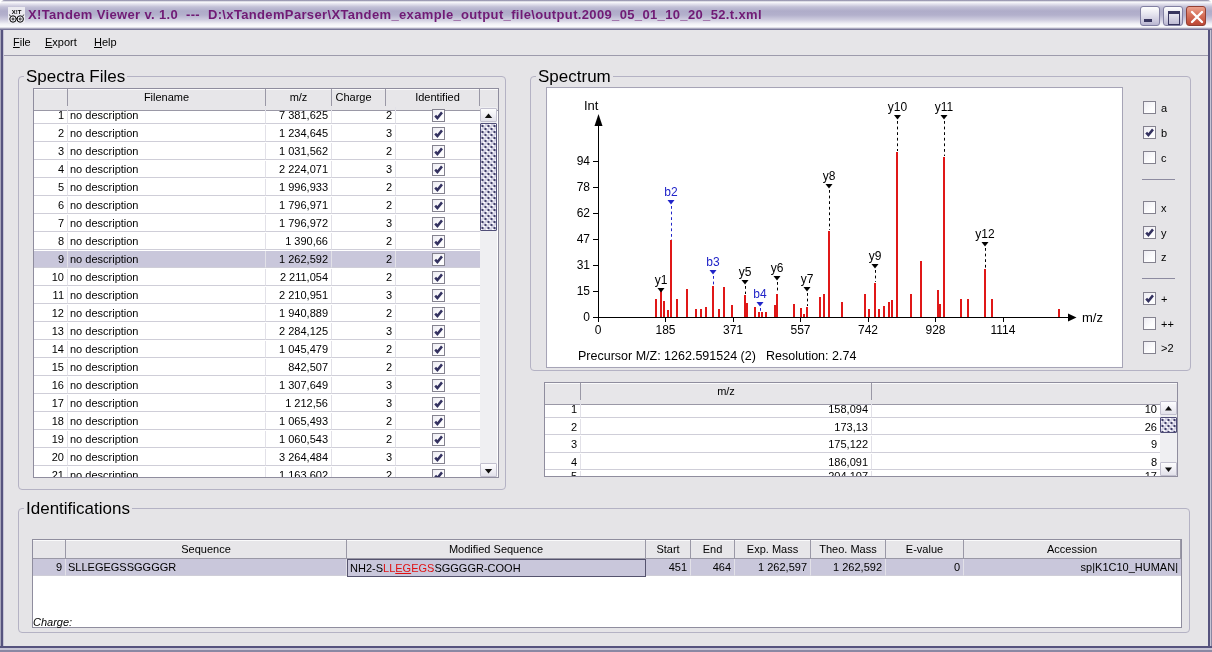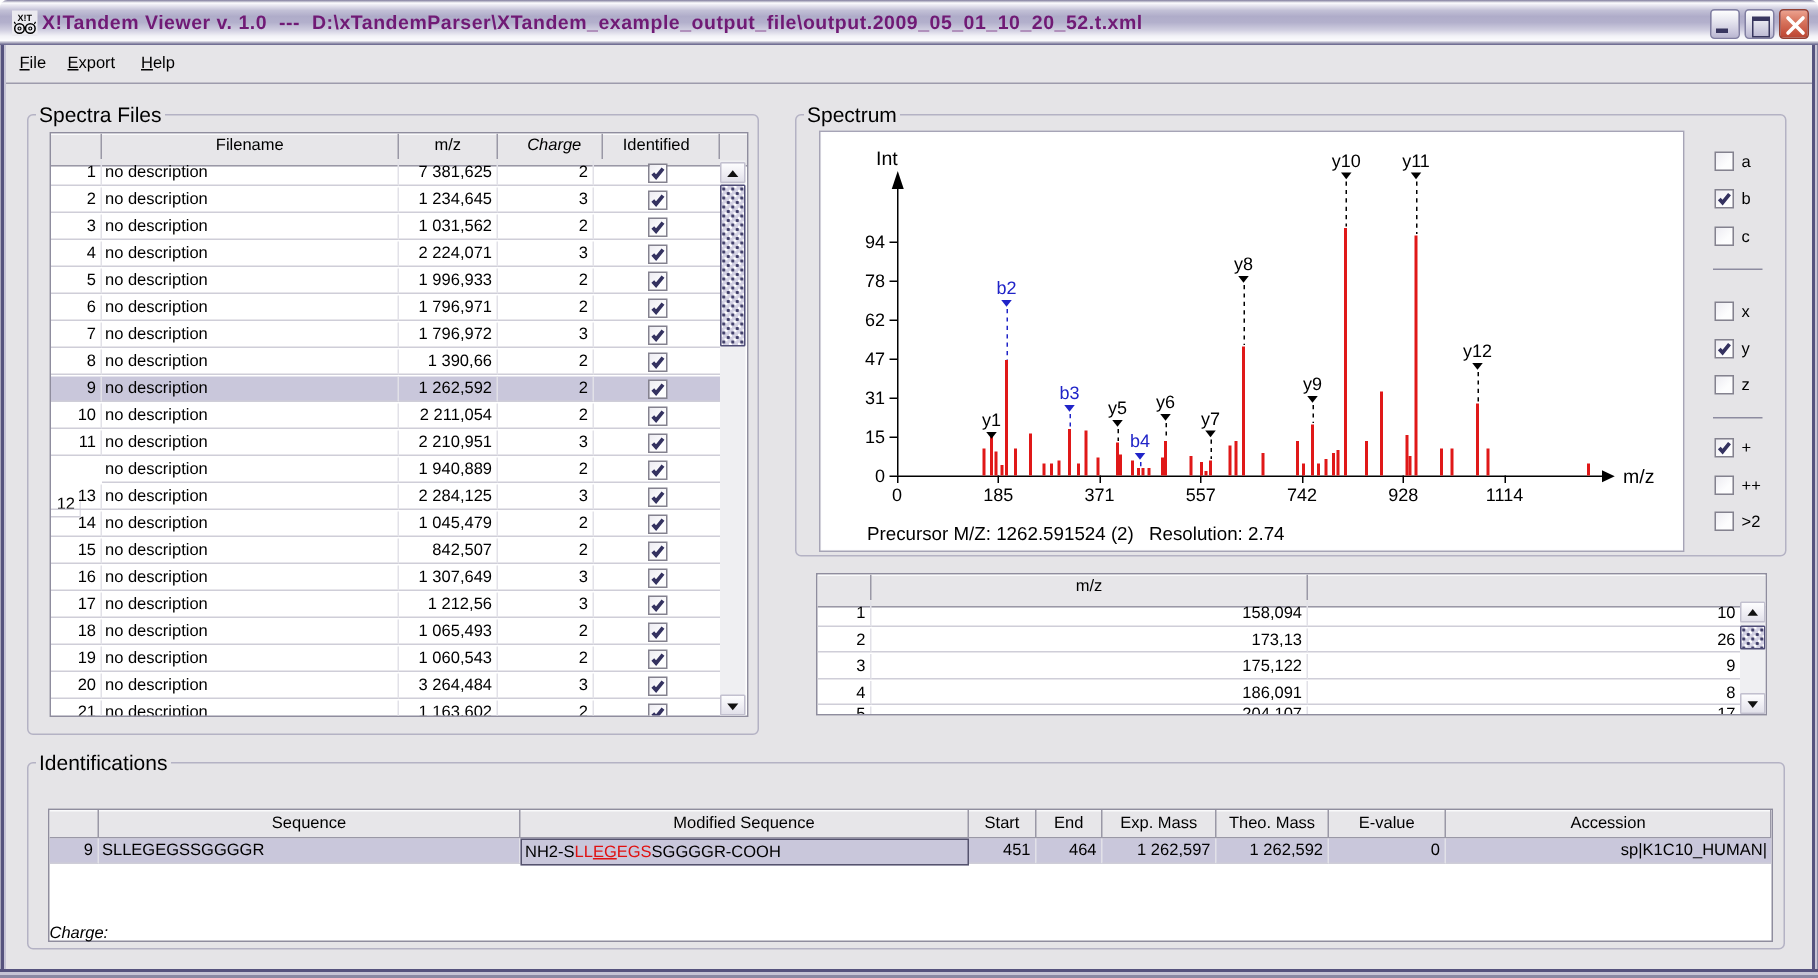--- a/index.html
+++ b/index.html
@@ -17,21 +17,21 @@
 #bmax:after{content:"";position:absolute;left:4px;top:4px;width:10px;height:10px;border:1px solid #38365F;border-top:3px solid #38365F;}
 #bclose svg{position:absolute;left:2px;top:2px;}
 #menubar{position:absolute;left:3px;top:30px;width:1206px;height:26px;background:#E6E5E8;border-bottom:1px solid #9D9BAC;}
 .mi{position:absolute;top:6px;font-size:11px;color:#000;}
 .mi u{text-decoration:underline;}
 #client{position:absolute;left:3px;top:57px;width:1206px;height:589px;background:#E5E4E7;}
 .sideL{position:absolute;left:0;top:30px;width:4px;height:622px;background:linear-gradient(to right,#A9A7BC 0 1px,#56537E 1px 3px,#C6C4D5 3px 4px);}
 .sideR{position:absolute;left:1208px;top:30px;width:4px;height:622px;background:linear-gradient(to right,#56537E 0 2px,#C6C4D5 2px 3px,#8A88A3 3px 4px);}
 .sideB{position:absolute;left:0;top:646px;width:1212px;height:6px;background:linear-gradient(to bottom,#56537E 0 2px,#C6C4D5 2px 4px,#8A88A3 4px 6px);}
 .grp{position:absolute;border:1px solid #B4B2C4;border-radius:4px;}
-.glabel{position:absolute;top:-8px;font-size:14px;color:#000;background:#E5E4E7;padding:0 2px;line-height:15px;}
+.glabel{position:absolute;top:-8px;font-size:17px;color:#000;background:#E5E4E7;padding:0 2px;line-height:15px;}
 .tbl{position:absolute;background:#fff;border:1px solid #8F8D9E;overflow:hidden;}
 .hdr{position:absolute;left:0;top:0;height:22px;background:#E7E6E9;border-bottom:1px solid #9A98A6;box-shadow:inset 0 1px 0 #FAFAFB;}
 .hc{position:absolute;top:0;height:17px;font-size:11px;text-align:center;line-height:17px;border-right:1px solid #9A98A6;color:#000;}
 .row{position:absolute;left:0;height:18px;}
 .cell{position:absolute;top:0;height:17px;font-size:11px;line-height:17px;border-right:1px solid #E2E1E8;border-bottom:1px solid #CFCED8;white-space:pre;overflow:hidden;color:#000;}
 .num{text-align:right;padding-right:3px;}
 .lft{text-align:left;padding-left:2px;}
 .sel{background:#C9C7DB;}
 .cb{position:absolute;width:13px;height:13px;border:1px solid #84828F;background:linear-gradient(135deg,#EDECF2,#FDFDFE 65%);}
 .sbv{position:absolute;background:#EFEFF2;}
@@ -78,21 +78,21 @@
 <div class="sideB"></div>
 
 <div class="grp" style="left:18px;top:76px;width:488px;height:414px;">
     <span class="glabel" style="left:5px;">Spectra Files</span>
   </div>
 <div class="tbl" id="sft" style="left:33px;top:88px;width:466px;height:390px;">
 <div class="hdr" style="width:464px;">
 <div class="hc" style="left:0px;width:34px;"></div>
 <div class="hc" style="left:34px;width:198px;">Filename</div>
 <div class="hc" style="left:232px;width:66px;">m/z</div>
-<div class="hc" style="left:304px;width:64px;font-style:italic;">Charge</div>
+<div class="hc" style="left:288px;width:64px;">Charge</div>
 <div class="hc" style="left:362px;width:84px;">Identified</div>
 </div>
 <div class="row" style="top:18px;width:446px;">
 <div class="cell num" style="left:0;width:34px;">1</div>
 <div class="cell lft" style="left:34px;width:198px;">no description</div>
 <div class="cell num" style="left:232px;width:66px;">7 381,625</div>
 <div class="cell num" style="left:298px;width:64px;">2</div>
 <div class="cell" style="left:362px;width:84px;border-right:none;"></div>
 <div class="cb" style="left:398px;top:2px;">
         <svg width="13" height="13" viewBox="0 0 13 13" style="position:absolute;left:-1px;top:-1px;">
@@ -214,21 +214,21 @@
 <div class="cell num" style="left:232px;width:66px;">2 210,951</div>
 <div class="cell num" style="left:298px;width:64px;">3</div>
 <div class="cell" style="left:362px;width:84px;border-right:none;"></div>
 <div class="cb" style="left:398px;top:2px;">
         <svg width="13" height="13" viewBox="0 0 13 13" style="position:absolute;left:-1px;top:-1px;">
           <path d="M3.2 6.6 L5.4 9.1 L10 3.4" stroke="#343260" stroke-width="2.5" fill="none"></path>
         </svg>
       </div>
 </div>
 <div class="row" style="top:216px;width:446px;">
-<div class="cell num" style="left:0;width:20px;margin-top:23px;">12</div>
+<div class="cell num" style="left:0;width:34px;">12</div>
 <div class="cell lft" style="left:34px;width:198px;">no description</div>
 <div class="cell num" style="left:232px;width:66px;">1 940,889</div>
 <div class="cell num" style="left:298px;width:64px;">2</div>
 <div class="cell" style="left:362px;width:84px;border-right:none;"></div>
 <div class="cb" style="left:398px;top:2px;">
         <svg width="13" height="13" viewBox="0 0 13 13" style="position:absolute;left:-1px;top:-1px;">
           <path d="M3.2 6.6 L5.4 9.1 L10 3.4" stroke="#343260" stroke-width="2.5" fill="none"></path>
         </svg>
       </div>
 </div>

